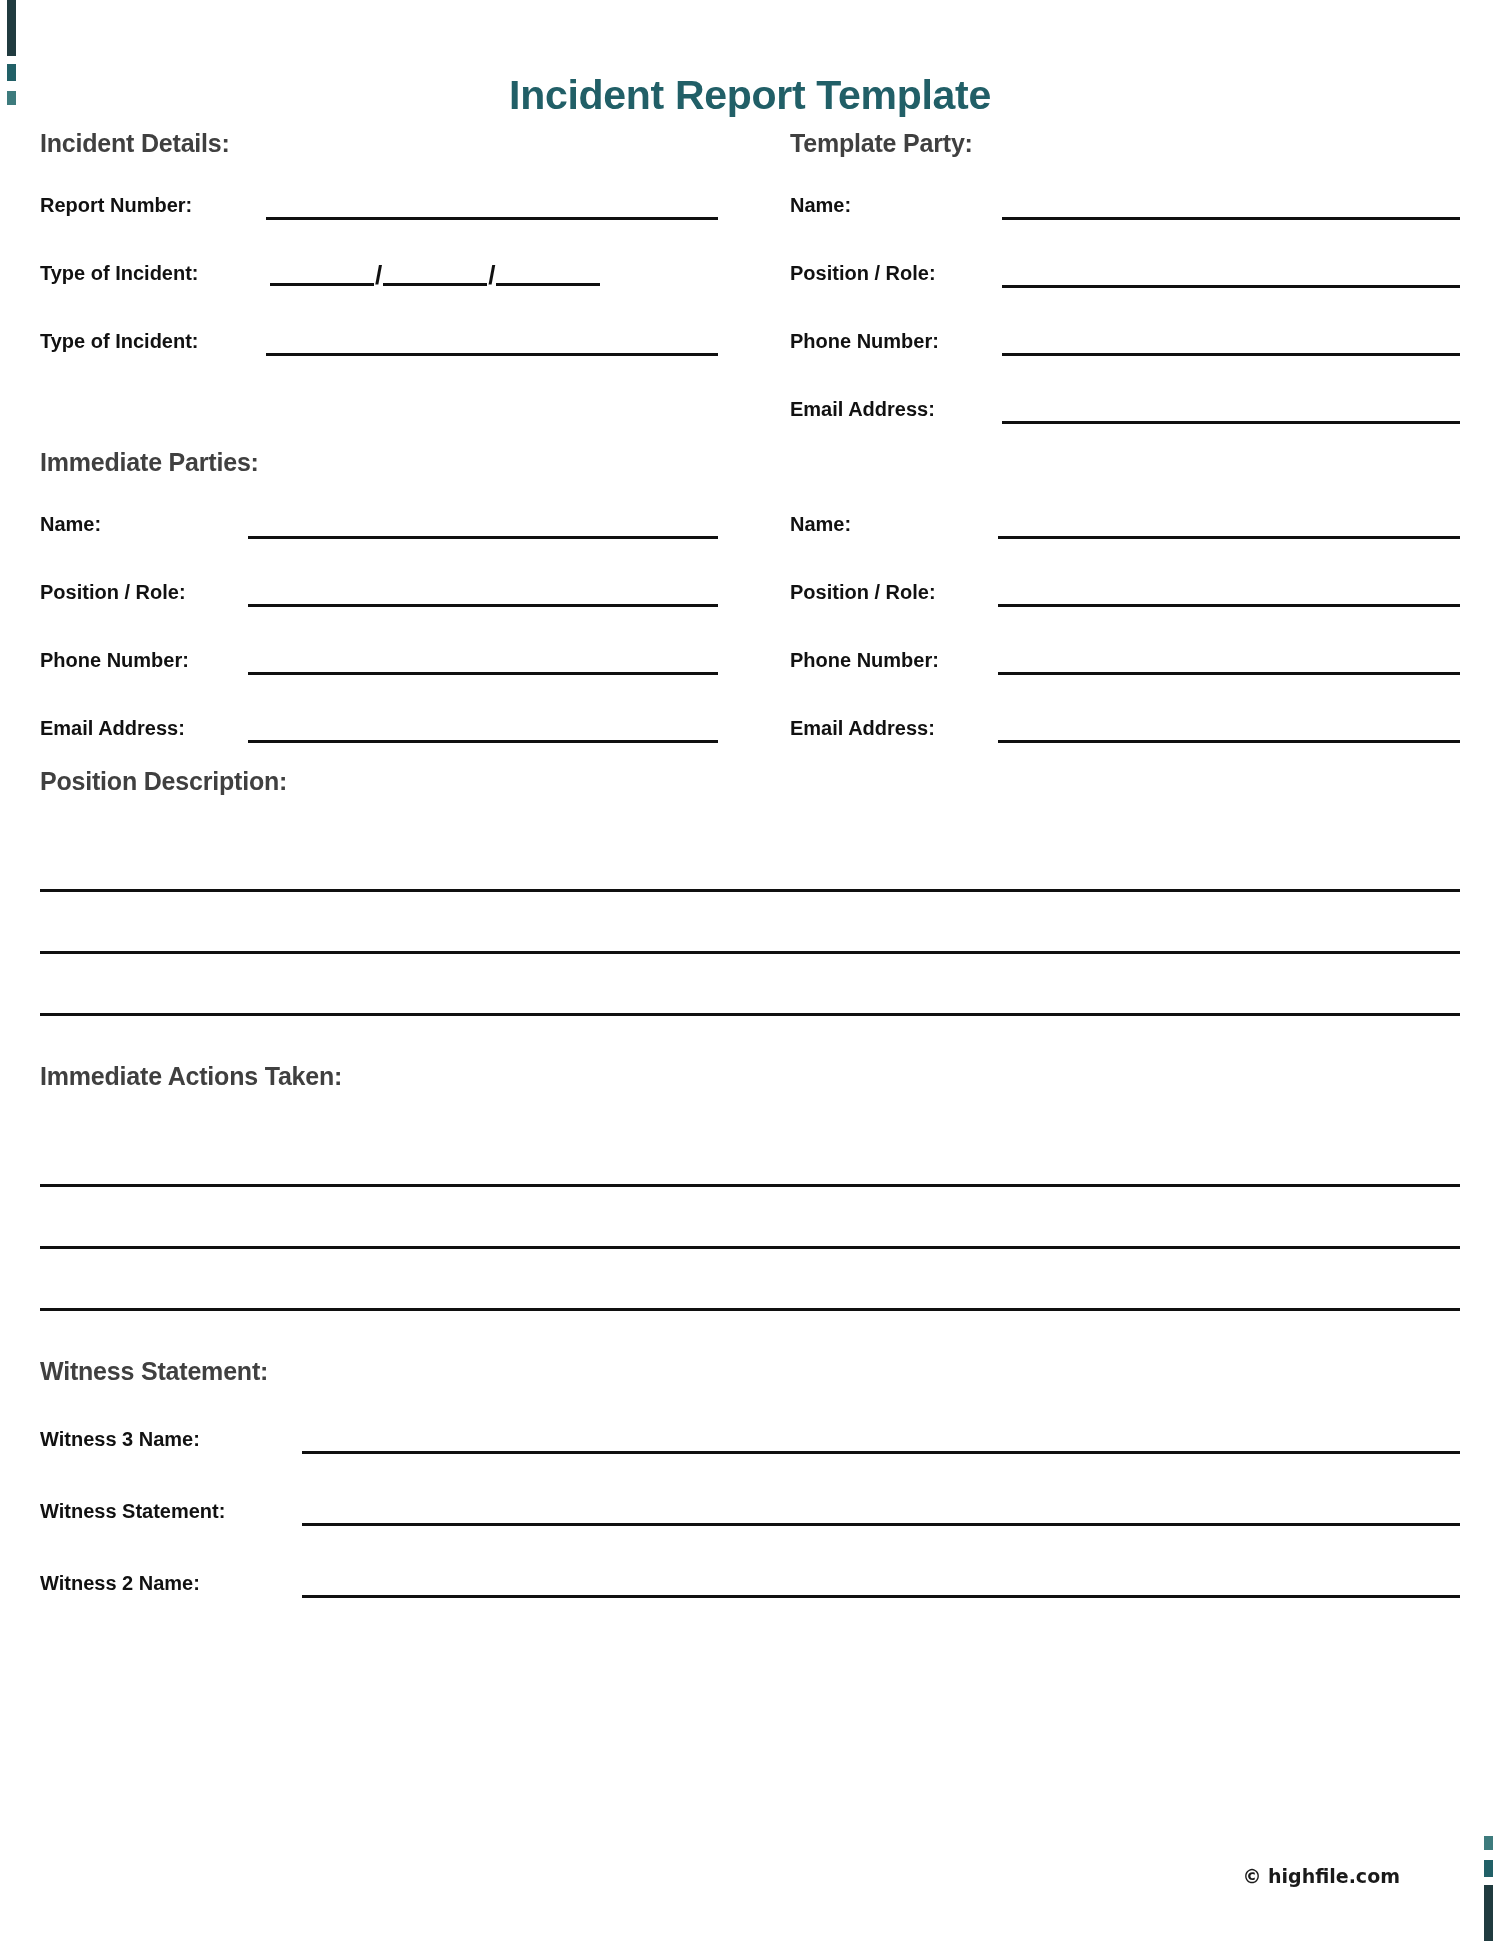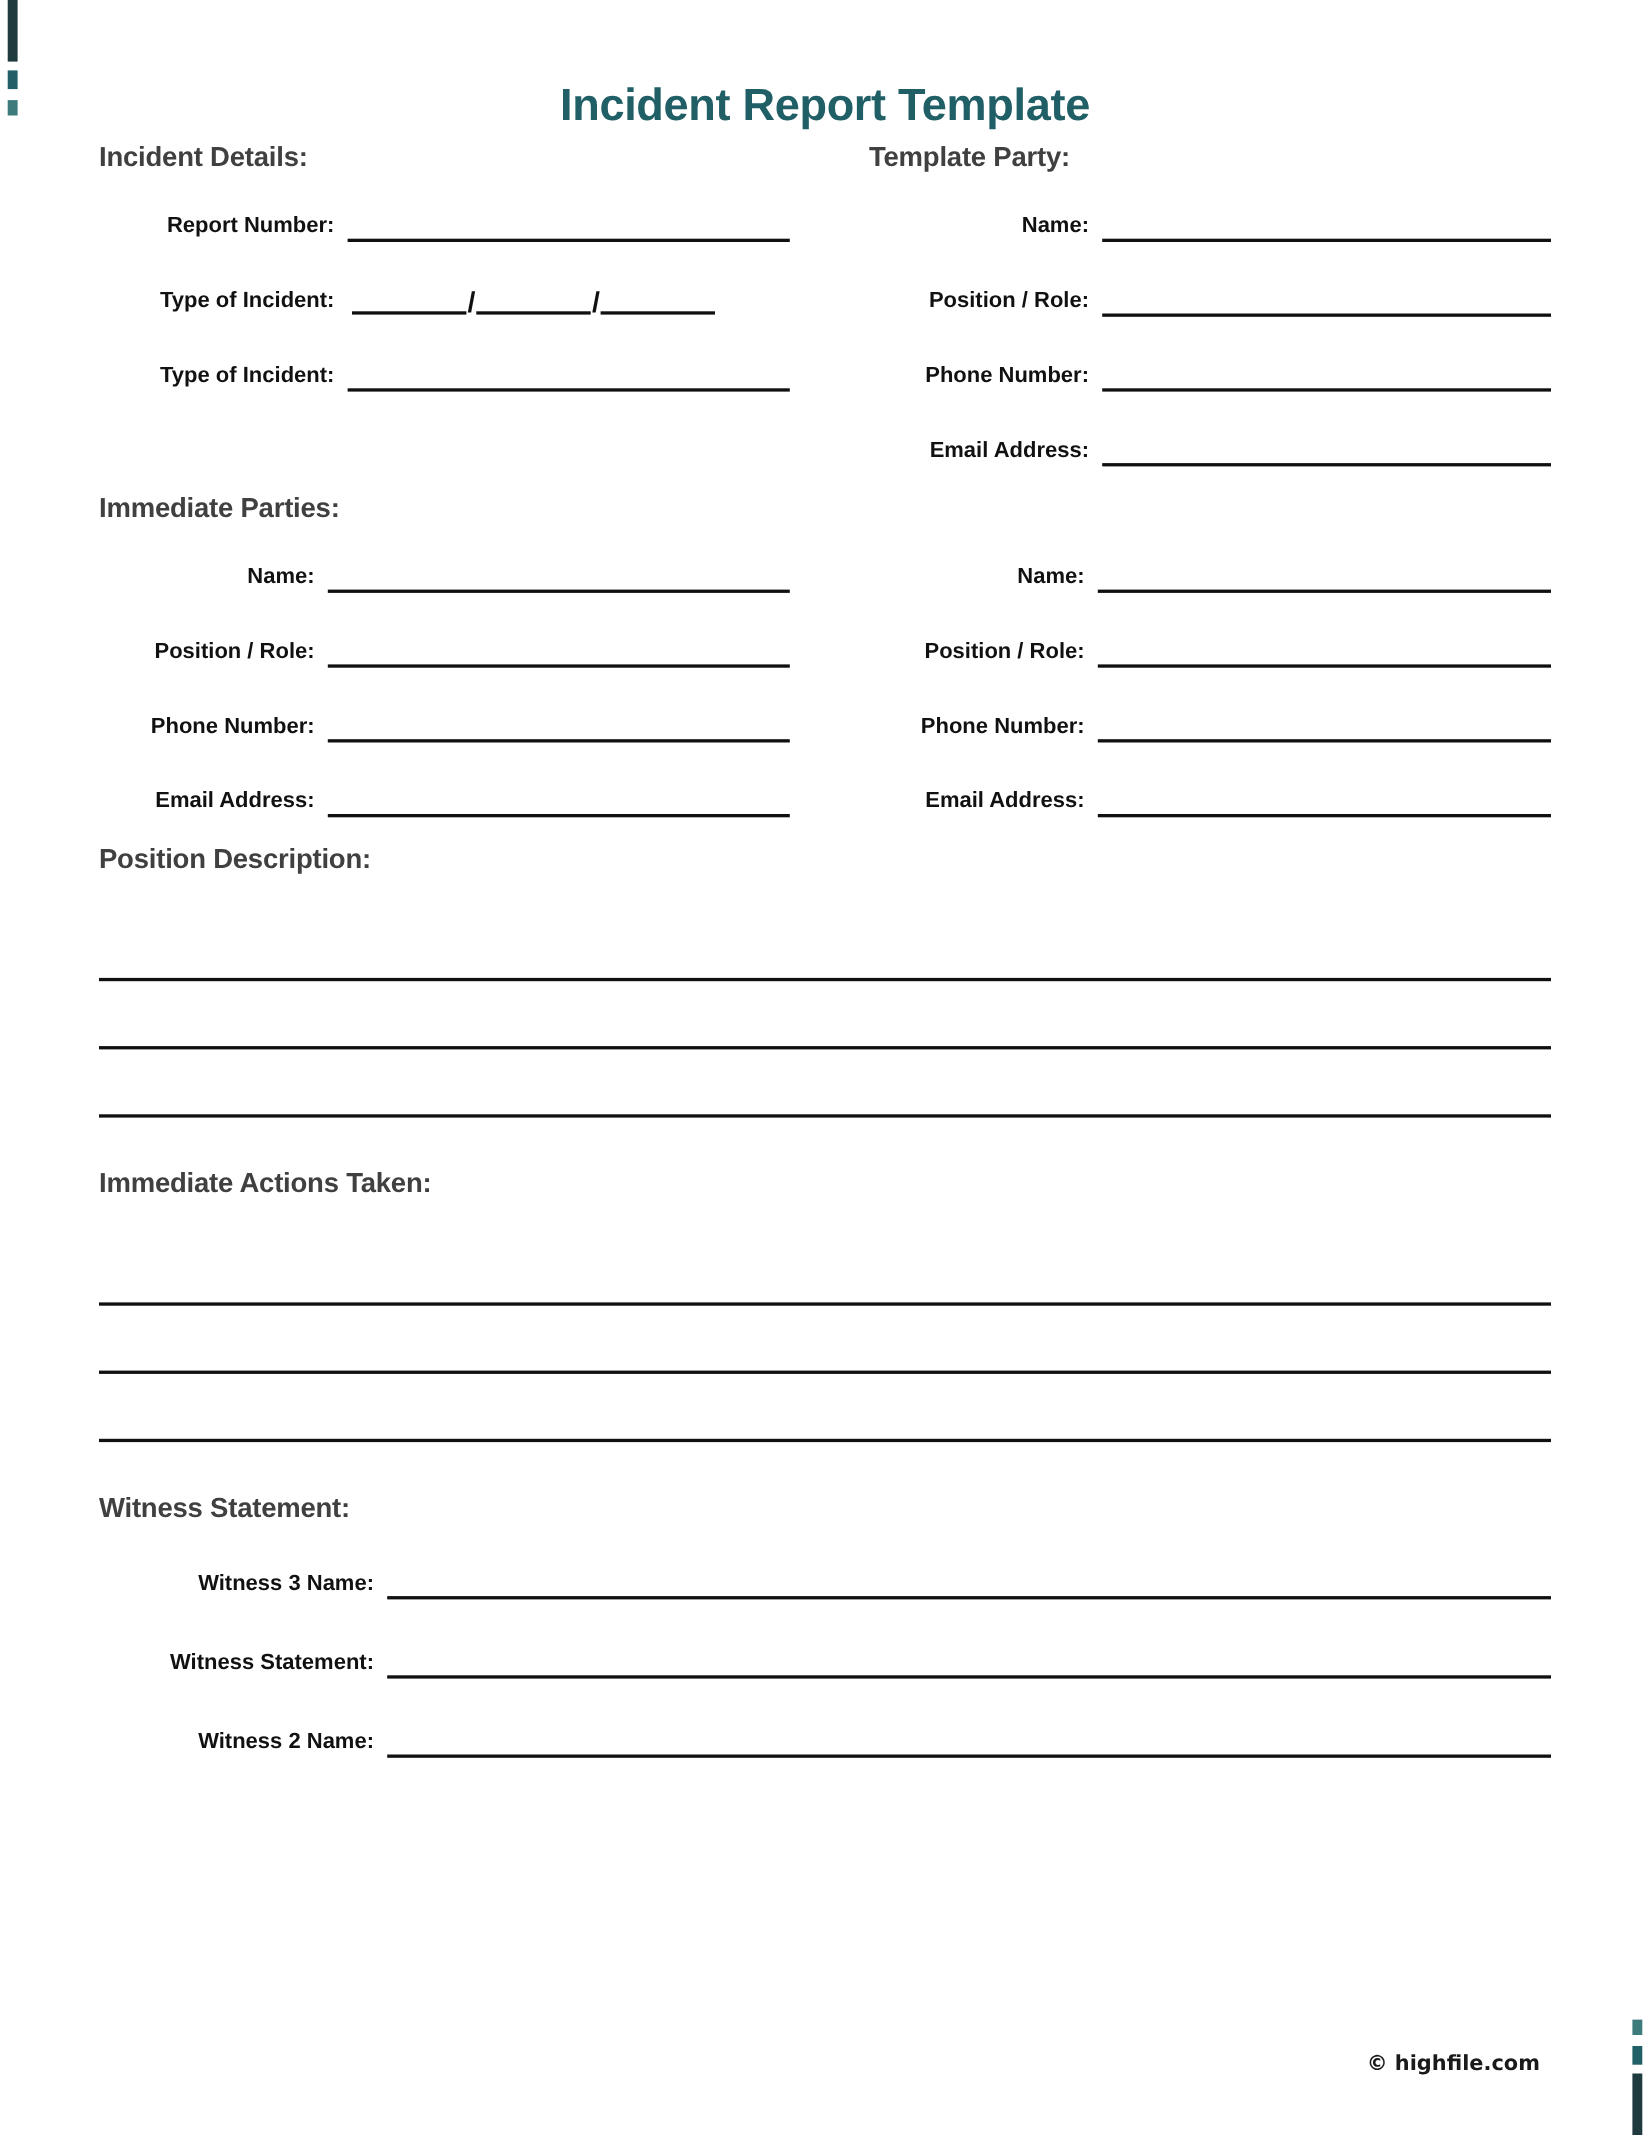--- a/index.html
+++ b/index.html
@@ -15,21 +15,21 @@
     position: relative;
     overflow: hidden;
   }
 
   
   .page {
     position: relative;
     width: 1500px;
     height: 1941px;
     background: #ffffff;
-    padding: 0 90px;
+    padding: 0 40px;
   }
 
   
   .deco-tl {
     position: absolute;
     top: 0;
     left: 7px;
     width: 9px;
     display: flex;
     flex-direction: column;
@@ -99,21 +99,20 @@
     margin-bottom: 24px;
     min-height: 44px;
   }
   .field-label {
     font-size: 20px;
     font-weight: bold;
     color: #111111;
     white-space: nowrap;
     line-height: 1.15;
     padding-bottom: 3px;
-    text-align: right;
   }
   .field-rule {
     flex: 1 1 auto;
     border-bottom: 3px solid #101010;
     height: 30px;
     margin-left: 12px;
   }
 
   
   .lbl-w-left  { width: 214px; }

